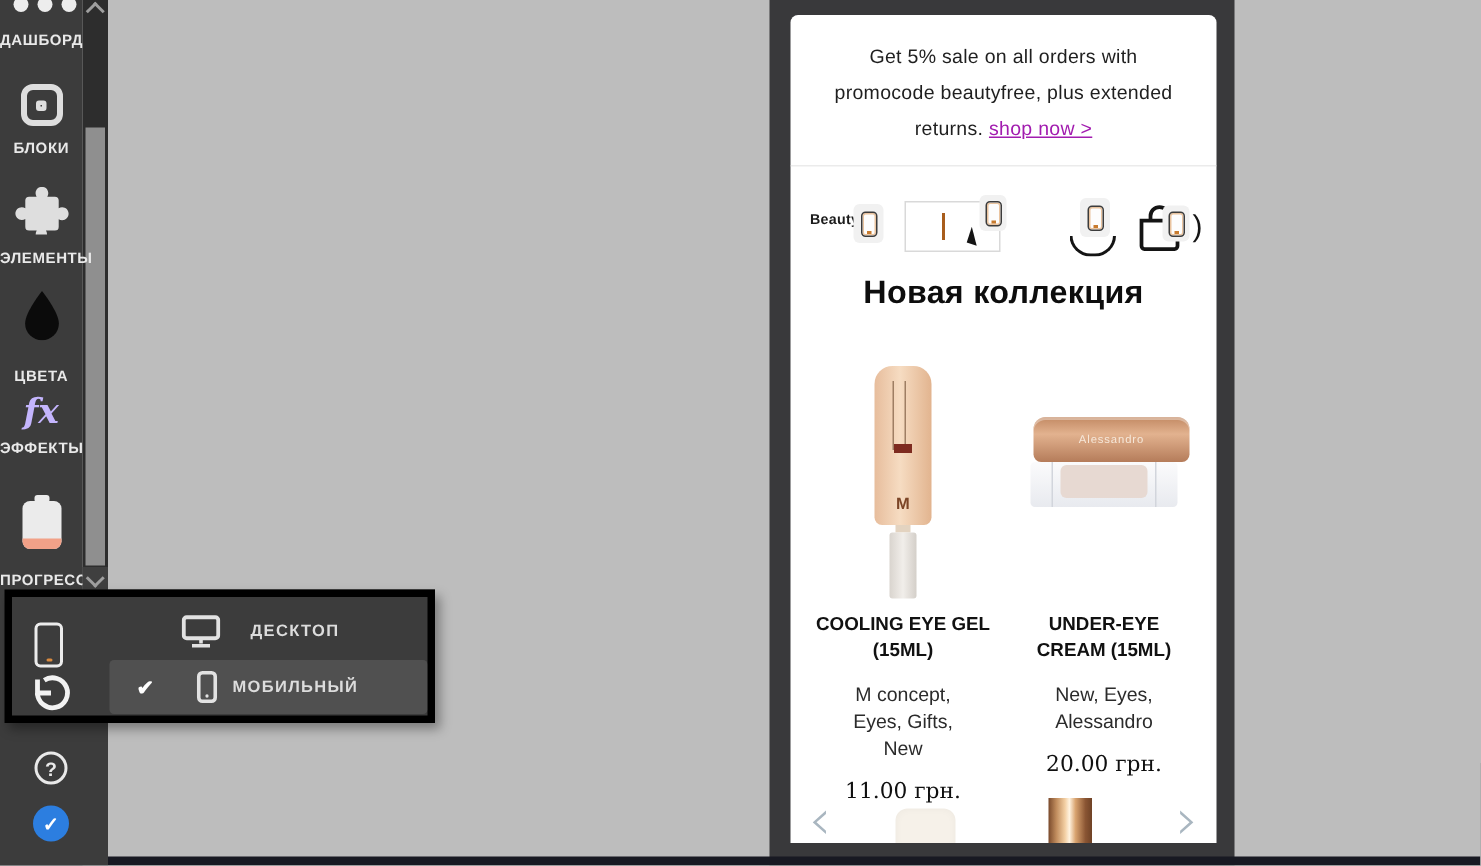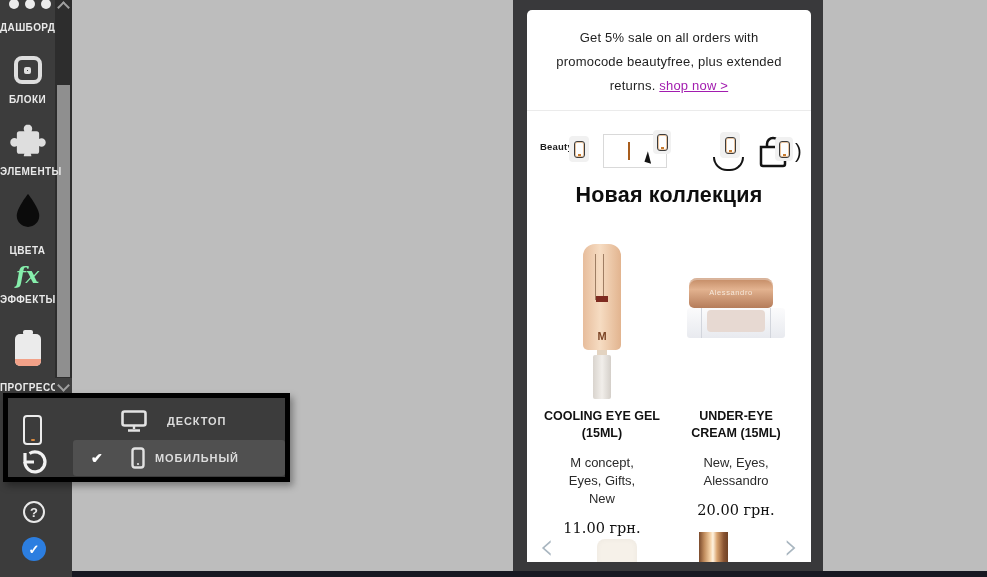--- a/index.html
+++ b/index.html
@@ -7,21 +7,21 @@
   .stage { position:relative; width:987px; height:577px; background:#bdbdbd; overflow:hidden; }
 
   
   .sidebar { position:absolute; left:0; top:0; width:55px; height:577px; background:#3c3c3c; z-index:5; }
   .side-item { position:absolute; left:0; width:55px; text-align:center; color:#e6e6e6; cursor:pointer; }
   .side-label { display:block; font-size:10px; font-weight:bold; letter-spacing:.4px; color:#e9e9e9; }
   .dots { position:absolute; top:-5px; left:6px; }
   .dots span { display:inline-block; width:10px; height:10px; border-radius:50%; background:#ededed; margin:0 3px; }
   .blocks-ic { margin:0 auto; width:28px; height:28px; border:4px solid #dedede; border-radius:8px; display:flex; align-items:center; justify-content:center; }
   .blocks-ic i { display:block; width:7px; height:7px; border:3px solid #dedede; border-radius:2px; }
-  .fx-ic { font-style:italic; font-weight:bold; font-size:23px; color:#86efac; font-family:"DejaVu Serif", serif; }
+  .fx-ic { font-style:italic; font-weight:bold; font-size:23px; color:#c4b5fd; font-family:"DejaVu Serif", serif; }
   .battery-ic { position:relative; margin:0 auto; width:26px; height:32px; background:#ebebeb; border-radius:5px; }
   .battery-ic::before { content:""; position:absolute; top:-4px; left:8px; width:10px; height:5px; background:#ebebeb; border-radius:2px; }
   .battery-ic i { position:absolute; bottom:0; left:0; width:100%; height:7px; background:#f2a188; border-radius:0 0 5px 5px; }
 
   
   .scroll-track { position:absolute; left:55px; top:0; width:17px; height:398px; background:#2d2d2d; z-index:4; }
   .scroll-thumb { position:absolute; left:57px; top:85px; width:13px; height:292px; background:#8f8f8f; z-index:5; cursor:pointer; }
   .chev { width:9px; height:9px; border-left:2px solid #9f9f9f; border-top:2px solid #9f9f9f; }
   .scroll-up { position:absolute; left:59px; top:3px; transform:rotate(45deg); z-index:6; cursor:pointer; }
   .scroll-down-btn { position:absolute; left:55px; top:378px; width:17px; height:19px; background:#3f3f3f; display:flex; align-items:center; justify-content:center; z-index:6; cursor:pointer; }
@@ -78,21 +78,21 @@
   .p-price { margin-top:12px; font-family:"DejaVu Serif", serif; font-size:14.5px; color:#101010; }
 
   
   .tube-body { position:absolute; left:42px; top:14px; width:38px; height:106px; border-radius:12px 12px 5px 5px;
                background:linear-gradient(90deg,#e7bd9c,#f6dcc2 45%,#e2b48f); }
   .tube-body .vline { position:absolute; top:10px; width:1px; height:46px; background:rgba(90,55,30,.55); }
   .tube-body .redtag { position:absolute; left:13px; top:52px; width:12px; height:6px; background:#7e2b20; }
   .tube-body .mono { position:absolute; left:0; bottom:8px; width:100%; font-size:11px; color:#7c4526; font-weight:bold; }
   .tube-nozzle { position:absolute; left:56px; top:120px; width:10px; height:5px; background:#e3d3c0; }
   .tube-cap { position:absolute; left:52px; top:125px; width:18px; height:44px; background:linear-gradient(90deg,#d9d4ce,#f1eeea 50%,#d4cfc9); border-radius:2px; }
-  .jar-lid { position:absolute; left:14px; top:48px; width:84px; height:30px; border-radius:8px 8px 5px 5px;
+  .jar-lid { position:absolute; left:14px; top:48px; width:104px; height:30px; border-radius:8px 8px 5px 5px;
              background:linear-gradient(180deg,#c28963 0%,#e2b28f 38%,#b57c5a 100%); box-shadow:inset 0 2px 0 rgba(255,255,255,.35); }
   .jar-lid span { display:block; line-height:30px; font-size:7.5px; letter-spacing:.6px; color:#f6e8da; }
   .jar-glass { position:absolute; left:12px; top:78px; width:98px; height:30px; border-radius:3px;
                background:linear-gradient(180deg,#fbfbfc,#e8eaef); }
   .jar-glass::before { content:""; position:absolute; left:20px; top:2px; width:58px; height:22px; background:#e7d9d2; border-radius:4px; }
   .jar-glass i, .jar-glass b { position:absolute; top:0; width:1px; height:30px; background:#d2d5dc; }
   .jar-glass i { left:14px; } .jar-glass b { left:83px; }
 
   .car-arrow { position:absolute; top:516px; font-size:38px; font-weight:300; color:#a9b6c0; cursor:pointer; line-height:40px;
                font-family:"DejaVu Sans", sans-serif; }

